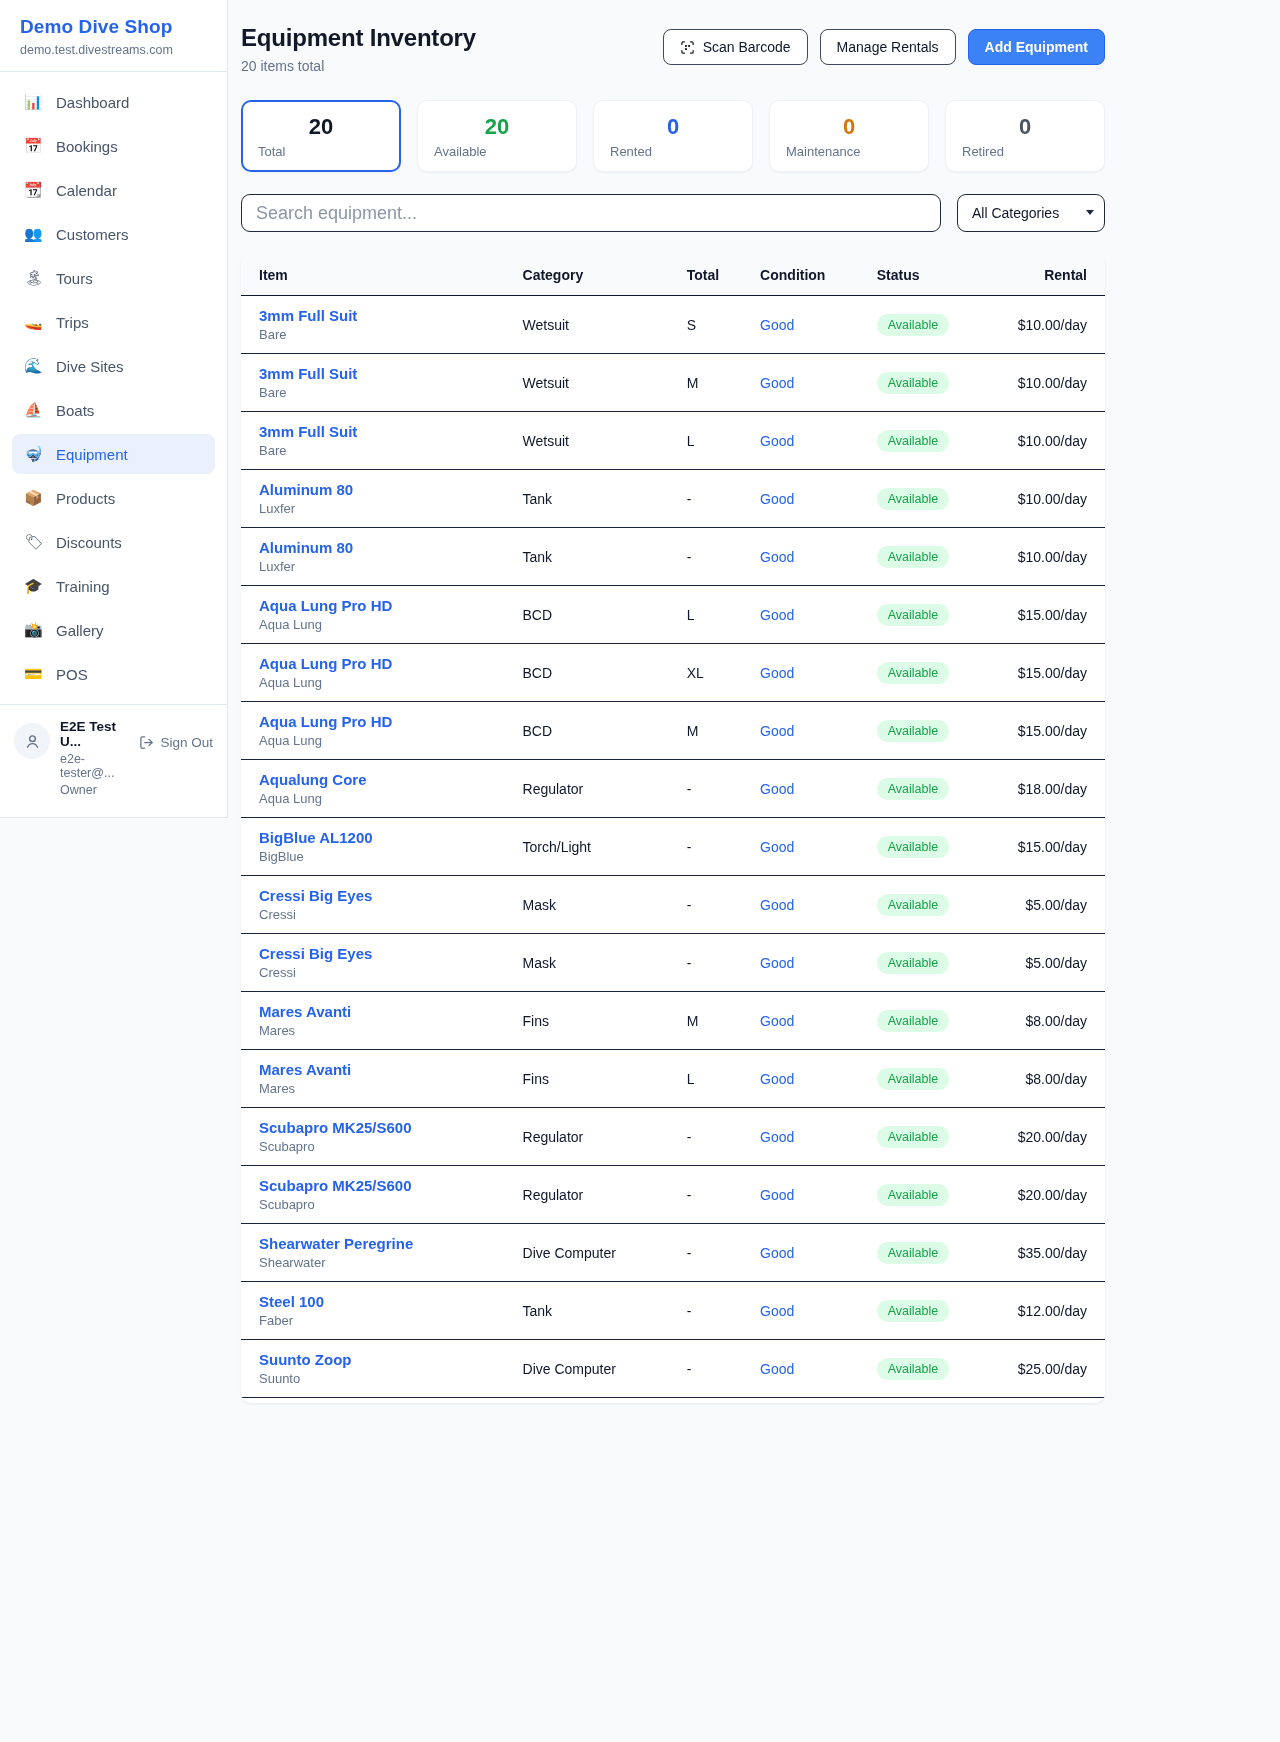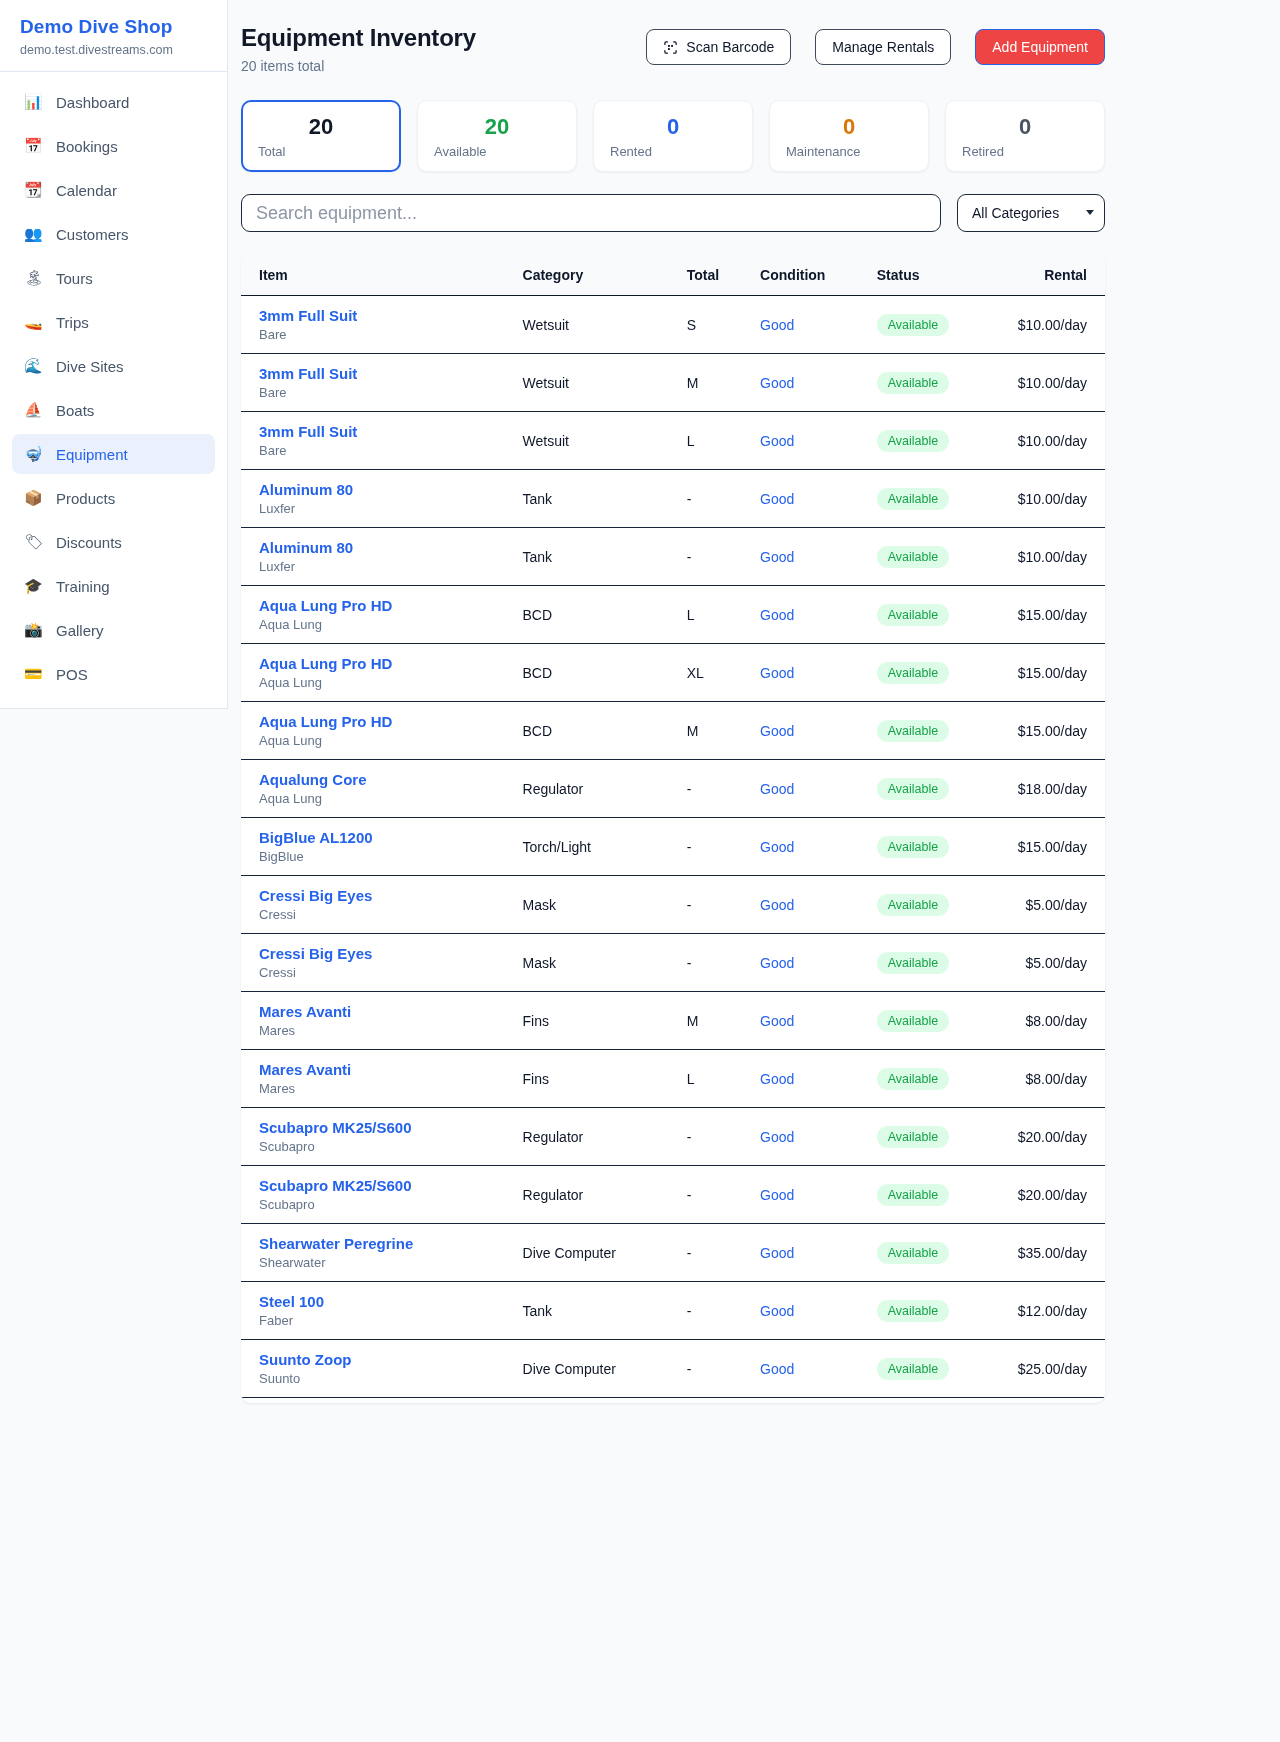--- a/index.html
+++ b/index.html
@@ -30,22 +30,22 @@
     cursor:pointer; white-space:nowrap; margin-top:16px; }
 
   
   .main { position:absolute; left:241px; top:24px; width:864px; }
   .page-head { display:flex; justify-content:space-between; align-items:flex-start; }
   .page-title { font-size:24px; font-weight:800; color:#111827; letter-spacing:-.2px; }
   .page-sub { font-size:14px; color:#64748b; margin-top:6px; }
   .head-actions { display:flex; gap:12px; align-items:center; margin-top:5px; }
   .btn { height:36px; display:inline-flex; align-items:center; gap:8px; padding:0 16px;
     border-radius:8px; font-size:14px; cursor:pointer; background:#fff;
-    border:1px solid #3f4a5a; color:#0f172a;margin-left:12px; }
-  .btn-primary { background:#ef4444; border:1px solid #2563eb; color:#fff; font-weight:400;text-align:right; }
+    border:1px solid #3f4a5a; color:#0f172a; }
+  .btn-primary { background:#3b82f6; border:1px solid #2563eb; color:#fff; font-weight:700;text-align:right; }
 
   
   .stats { display:grid; grid-template-columns:repeat(5,1fr); gap:16px; margin-top:26px; }
   .stat-card { background:#fff; border-radius:10px; padding:13px 16px 12px;
     border:1px solid #eef1f5; box-shadow:0 1px 2px rgba(15,23,42,.05); }
   .stat-card.active { border:2px solid #2563eb; padding:12px 15px 11px; }
   .stat-value { font-size:22px; font-weight:800;text-align:center; }
   .stat-label { font-size:13px; color:#64748b; margin-top:4px; }
 
   
@@ -138,20 +138,41 @@
   </div>
       <div class="nav-item">
     <span class="nav-icon">📸</span>
     <span class="nav-label">Gallery</span>
   </div>
       <div class="nav-item">
     <span class="nav-icon">💳</span>
     <span class="nav-label">POS</span>
   </div>
     </nav>
+  <div class="user-box">
+    <div class="avatar">
+      <svg width="17" height="17" viewBox="0 0 24 24" fill="none" stroke="#64748b" stroke-width="2" stroke-linecap="round">
+        <circle cx="12" cy="8" r="4"></circle>
+          <path d="M5 20c1.4-3.2 4-5 7-5s5.6 1.8 7 5"></path>
+      </svg>
+    </div>
+    <div class="user-meta">
+      <div class="user-name">E2E Test U...</div>
+      <div class="user-email">e2e-tester@...</div>
+      <div class="user-role">Owner</div>
+    </div>
+    <div class="signout">
+      <svg width="15" height="15" viewBox="0 0 24 24" fill="none" stroke="#64748b" stroke-width="2" stroke-linecap="round" stroke-linejoin="round">
+        <path d="M9 21H5a2 2 0 0 1-2-2V5a2 2 0 0 1 2-2h4"></path>
+        <polyline points="16 17 21 12 16 7"></polyline>
+          <line x1="21" y1="12" x2="9" y2="12"></line>
+      </svg>
+      <span>Sign Out</span>
+    </div>
+  </div>
 </aside>
 
 <main class="main">
 
   <div class="page-head">
     <div>
       <h1 class="page-title">Equipment Inventory</h1>
       <div class="page-sub">20 items total</div>
     </div>
     <div class="head-actions">

